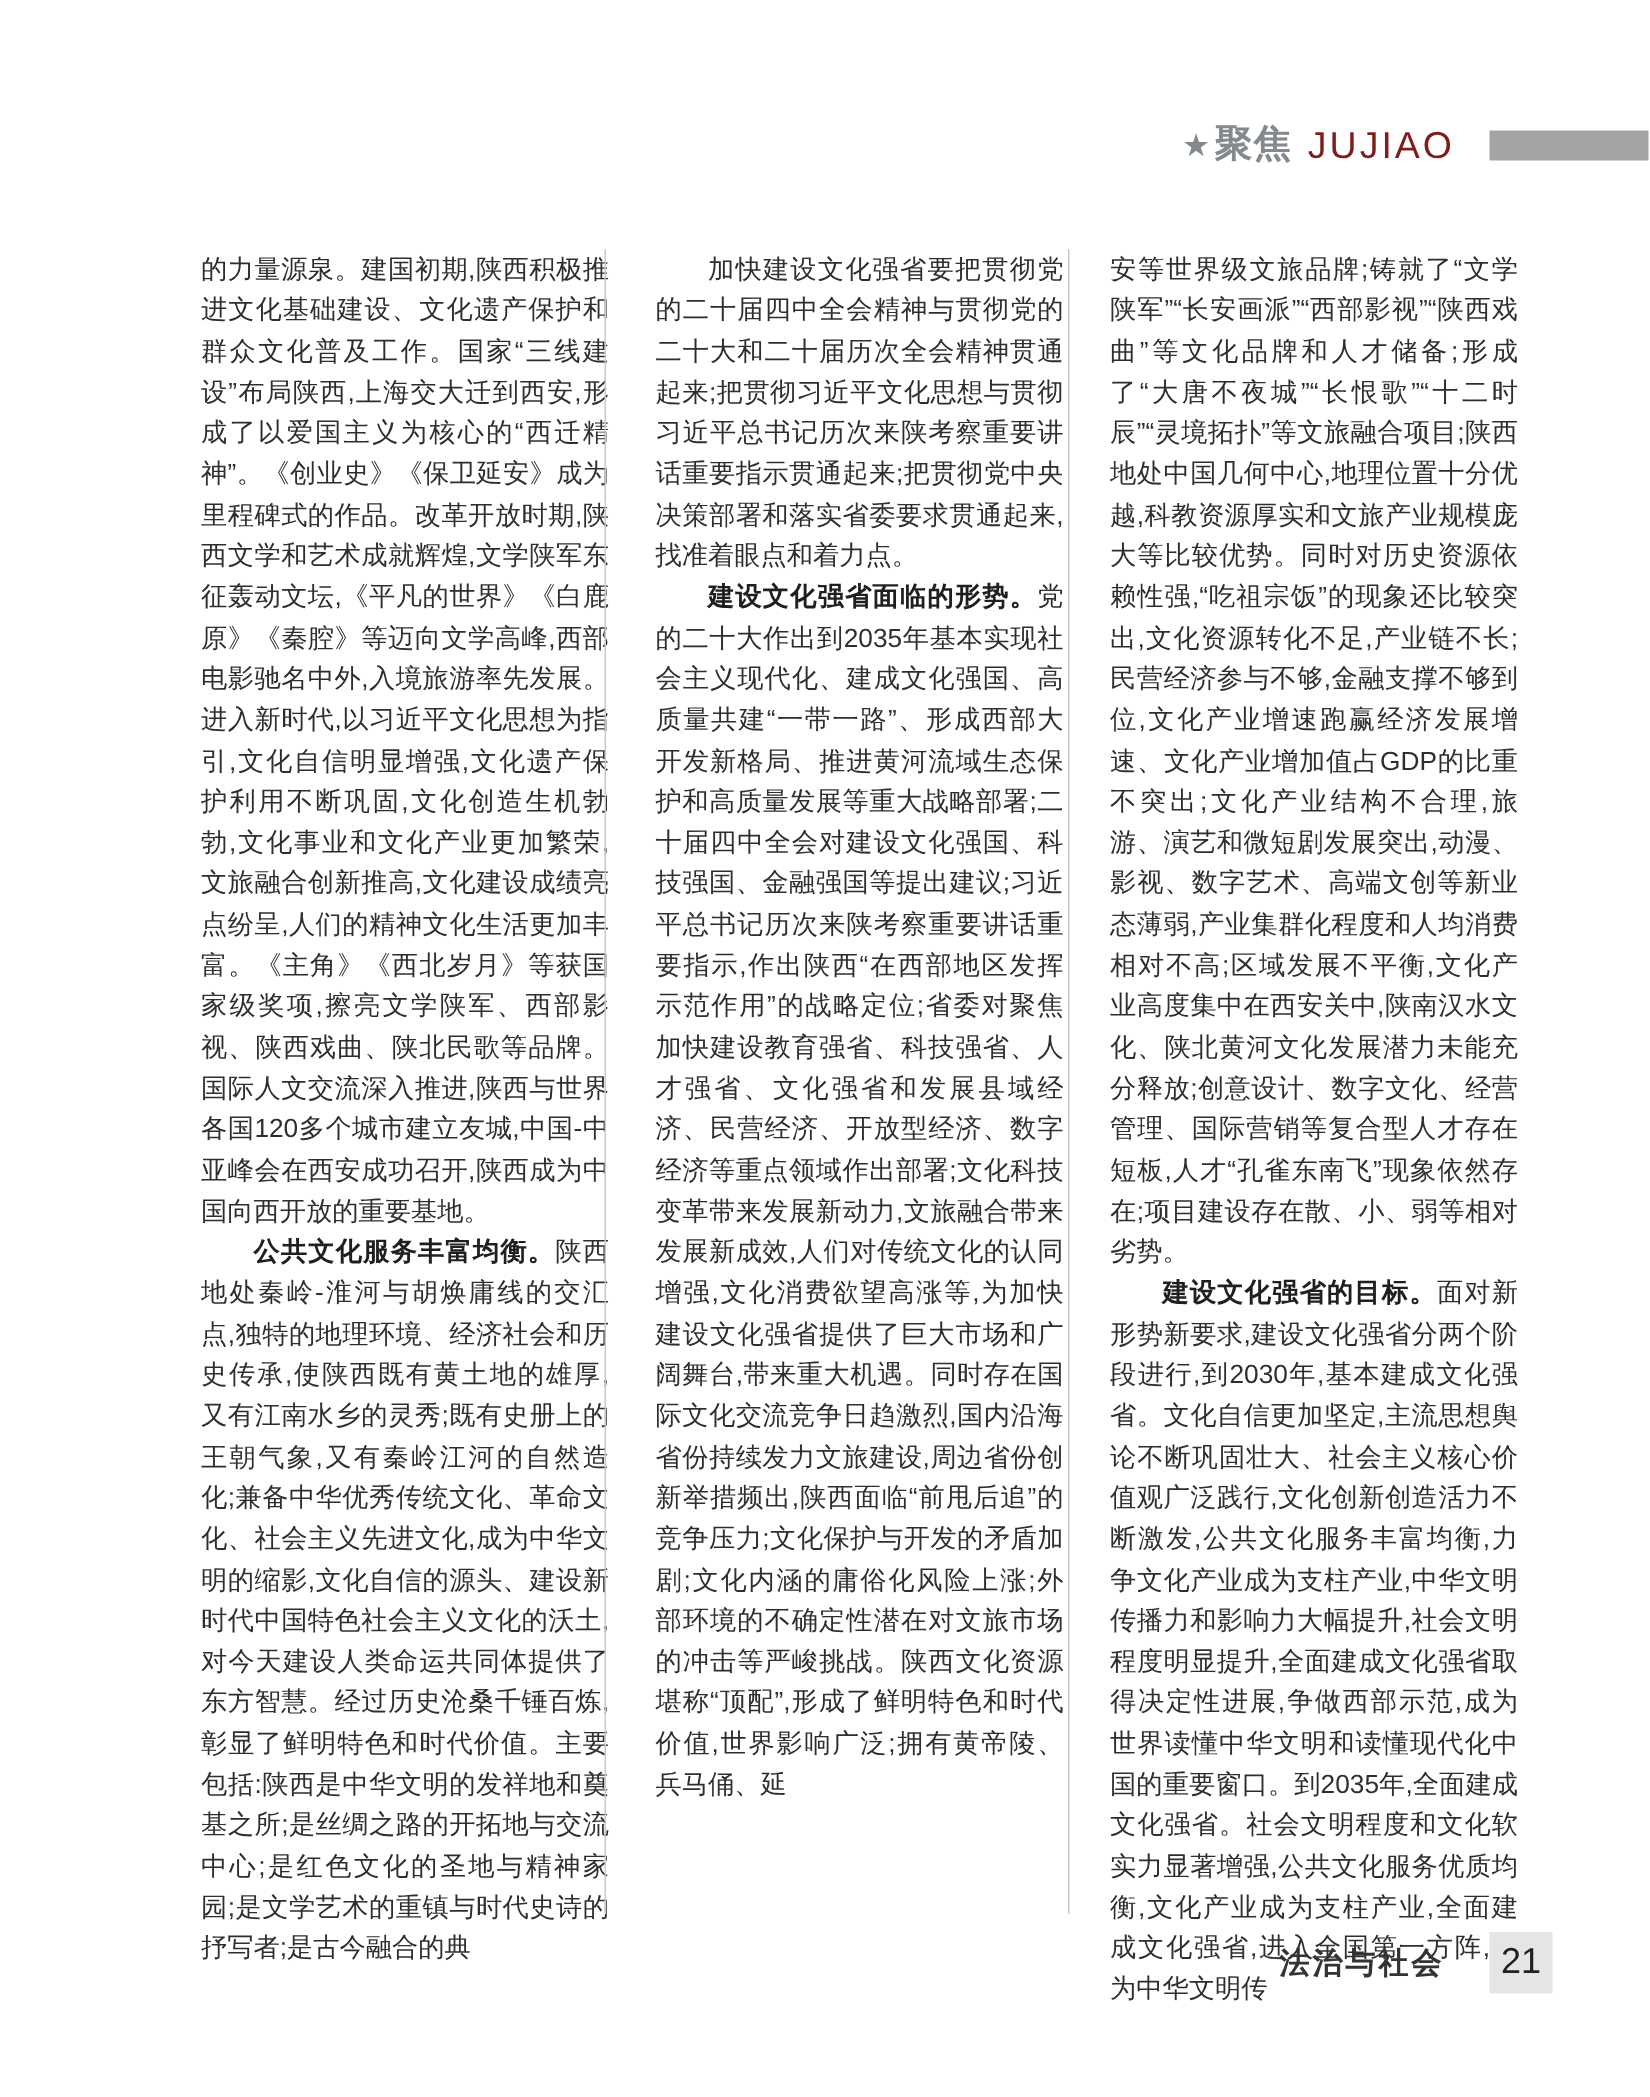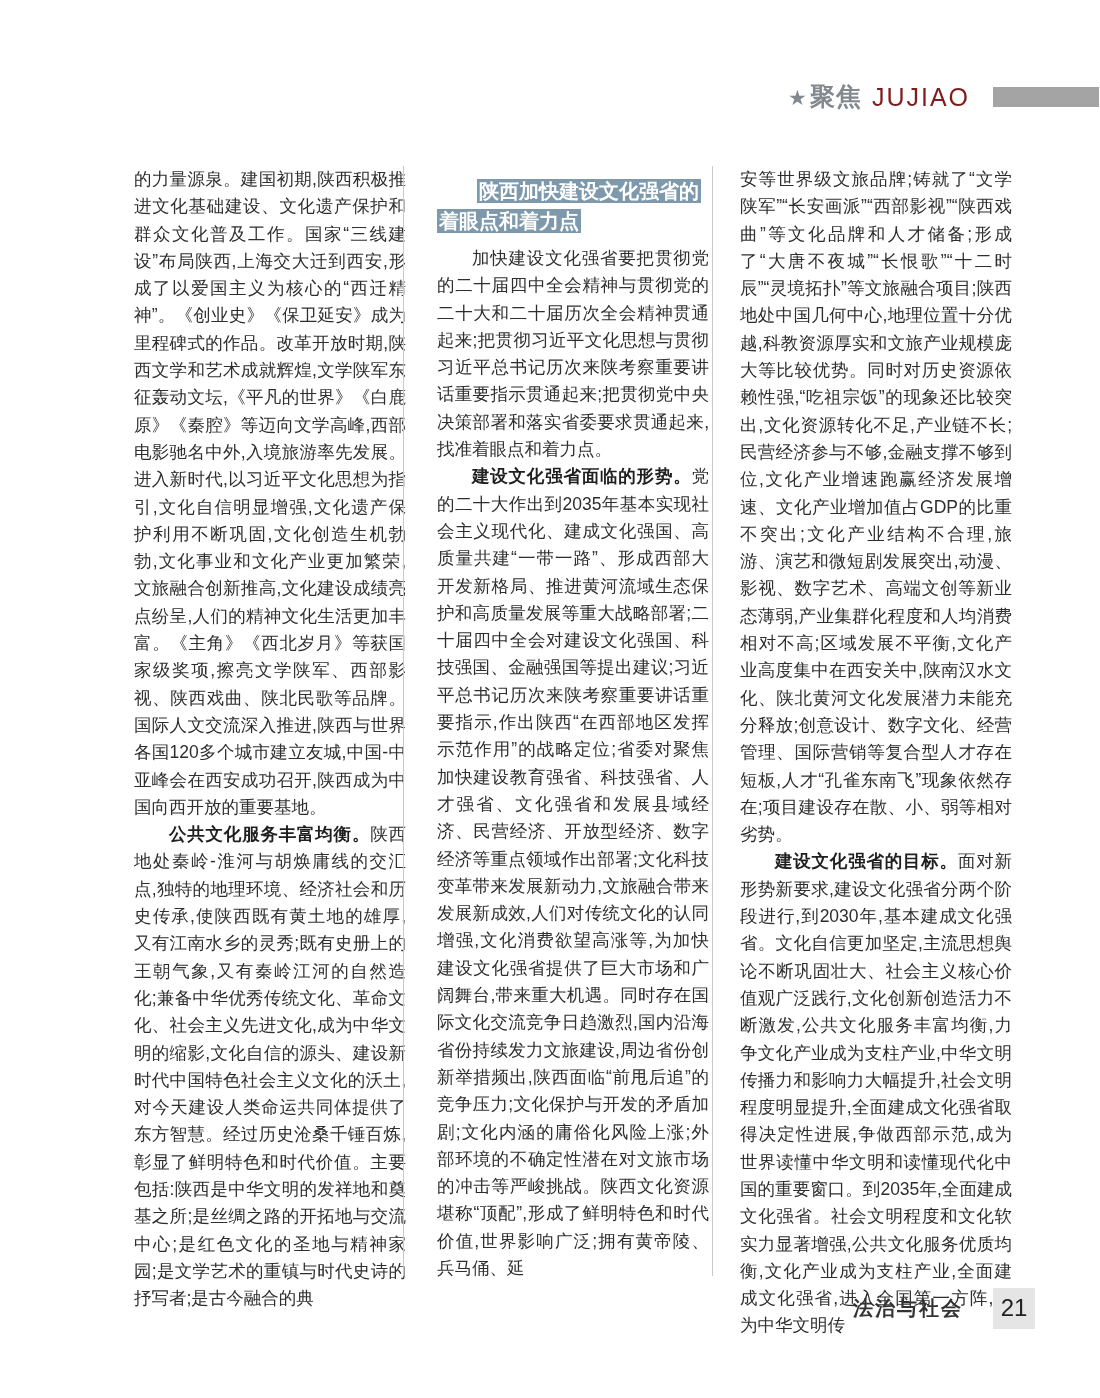--- a/index.html
+++ b/index.html
@@ -69,21 +69,20 @@
   </div>
   <div class="header-bar"></div>
 </div>
 
 <div class="article">
   <div class="col">
       <p class="">的力量源泉。建国初期,陕西积极推进文化基础建设、文化遗产保护和群众文化普及工作。国家“三线建设”布局陕西,上海交大迁到西安,形成了以爱国主义为核心的“西迁精神”。《创业史》《保卫延安》成为里程碑式的作品。改革开放时期,陕西文学和艺术成就辉煌,文学陕军东征轰动文坛,《平凡的世界》《白鹿原》《秦腔》等迈向文学高峰,西部电影驰名中外,入境旅游率先发展。进入新时代,以习近平文化思想为指引,文化自信明显增强,文化遗产保护利用不断巩固,文化创造生机勃勃,文化事业和文化产业更加繁荣,文旅融合创新推高,文化建设成绩亮点纷呈,人们的精神文化生活更加丰富。《主角》《西北岁月》等获国家级奖项,擦亮文学陕军、西部影视、陕西戏曲、陕北民歌等品牌。国际人文交流深入推进,陕西与世界各国120多个城市建立友城,中国-中亚峰会在西安成功召开,陕西成为中国向西开放的重要基地。</p>
       <p class="indent"><b>公共文化服务丰富均衡。</b>陕西地处秦岭-淮河与胡焕庸线的交汇点,独特的地理环境、经济社会和历史传承,使陕西既有黄土地的雄厚,又有江南水乡的灵秀;既有史册上的王朝气象,又有秦岭江河的自然造化;兼备中华优秀传统文化、革命文化、社会主义先进文化,成为中华文明的缩影,文化自信的源头、建设新时代中国特色社会主义文化的沃土,对今天建设人类命运共同体提供了东方智慧。经过历史沧桑千锤百炼,彰显了鲜明特色和时代价值。主要包括:陕西是中华文明的发祥地和奠基之所;是丝绸之路的开拓地与交流中心;是红色文化的圣地与精神家园;是文学艺术的重镇与时代史诗的抒写者;是古今融合的典</p>
     </div>
   <div class="col">
-      <p class="heading"><span class="hl">陕西加快建设文化强省的着眼点和着力点</span></p>
       <p class="indent">加快建设文化强省要把贯彻党的二十届四中全会精神与贯彻党的二十大和二十届历次全会精神贯通起来;把贯彻习近平文化思想与贯彻习近平总书记历次来陕考察重要讲话重要指示贯通起来;把贯彻党中央决策部署和落实省委要求贯通起来,找准着眼点和着力点。</p>
       <p class="indent"><b>建设文化强省面临的形势。</b>党的二十大作出到2035年基本实现社会主义现代化、建成文化强国、高质量共建“一带一路”、形成西部大开发新格局、推进黄河流域生态保护和高质量发展等重大战略部署;二十届四中全会对建设文化强国、科技强国、金融强国等提出建议;习近平总书记历次来陕考察重要讲话重要指示,作出陕西“在西部地区发挥示范作用”的战略定位;省委对聚焦加快建设教育强省、科技强省、人才强省、文化强省和发展县域经济、民营经济、开放型经济、数字经济等重点领域作出部署;文化科技变革带来发展新动力,文旅融合带来发展新成效,人们对传统文化的认同增强,文化消费欲望高涨等,为加快建设文化强省提供了巨大市场和广阔舞台,带来重大机遇。同时存在国际文化交流竞争日趋激烈,国内沿海省份持续发力文旅建设,周边省份创新举措频出,陕西面临“前甩后追”的竞争压力;文化保护与开发的矛盾加剧;文化内涵的庸俗化风险上涨;外部环境的不确定性潜在对文旅市场的冲击等严峻挑战。陕西文化资源堪称“顶配”,形成了鲜明特色和时代价值,世界影响广泛;拥有黄帝陵、兵马俑、延</p>
     </div>
   <div class="col">
       <p class="">安等世界级文旅品牌;铸就了“文学陕军”“长安画派”“西部影视”“陕西戏曲”等文化品牌和人才储备;形成了“大唐不夜城”“长恨歌”“十二时辰”“灵境拓扑”等文旅融合项目;陕西地处中国几何中心,地理位置十分优越,科教资源厚实和文旅产业规模庞大等比较优势。同时对历史资源依赖性强,“吃祖宗饭”的现象还比较突出,文化资源转化不足,产业链不长;民营经济参与不够,金融支撑不够到位,文化产业增速跑赢经济发展增速、文化产业增加值占GDP的比重不突出;文化产业结构不合理,旅游、演艺和微短剧发展突出,动漫、影视、数字艺术、高端文创等新业态薄弱,产业集群化程度和人均消费相对不高;区域发展不平衡,文化产业高度集中在西安关中,陕南汉水文化、陕北黄河文化发展潜力未能充分释放;创意设计、数字文化、经营管理、国际营销等复合型人才存在短板,人才“孔雀东南飞”现象依然存在;项目建设存在散、小、弱等相对劣势。</p>
       <p class="indent"><b>建设文化强省的目标。</b>面对新形势新要求,建设文化强省分两个阶段进行,到2030年,基本建成文化强省。文化自信更加坚定,主流思想舆论不断巩固壮大、社会主义核心价值观广泛践行,文化创新创造活力不断激发,公共文化服务丰富均衡,力争文化产业成为支柱产业,中华文明传播力和影响力大幅提升,社会文明程度明显提升,全面建成文化强省取得决定性进展,争做西部示范,成为世界读懂中华文明和读懂现代化中国的重要窗口。到2035年,全面建成文化强省。社会文明程度和文化软实力显著增强,公共文化服务优质均衡,文化产业成为支柱产业,全面建成文化强省,进入全国第一方阵,成为中华文明传</p>
     </div>
 </div>
 <div class="divider d1"></div>
 <div class="divider d2"></div>

